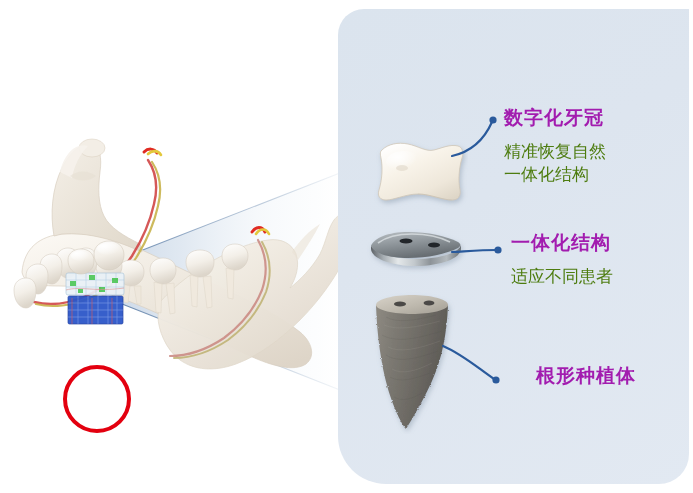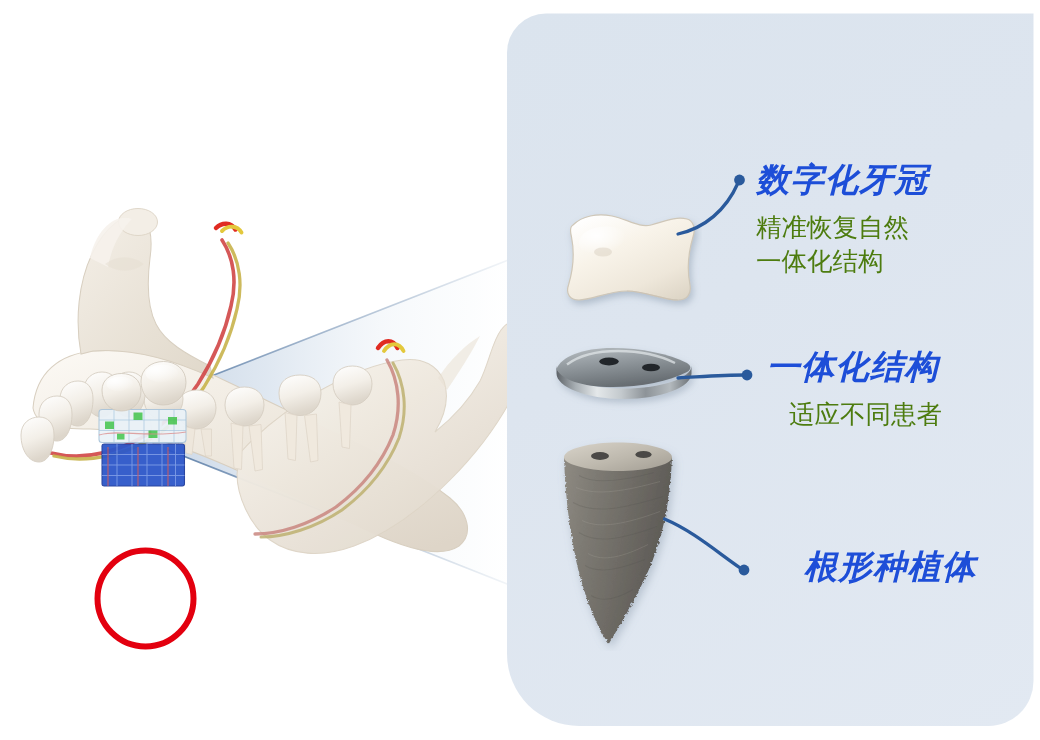--- a/index.html
+++ b/index.html
@@ -42,39 +42,38 @@
     font-size: 21px;
     font-weight: bold;
     color: #10498f;
     letter-spacing: 1px;
     white-space: nowrap;
   }
 
   
   .item-head {
     position: absolute;
-    font-size: 22px;
+    font-size: 19px;
     font-weight: bold;
-    color: #1d4ed8;
+    color: #a21caf;
     letter-spacing: 1px;
     white-space: nowrap;
-    font-style: italic;
   }
   .item-sub {
     position: absolute;
     font-size: 17px;
     line-height: 23px;
     color: #4d7c0f;
     white-space: nowrap;
   }
 
   #head-crown   { left: 504px; top: 105px; }
   #sub-crown    { left: 504px; top: 140px; }
   #head-abut    { left: 511px; top: 230px; }
-  #sub-abut     { left: 511px; top: 265px; margin-left: 15px; }
+  #sub-abut     { left: 511px; top: 265px; }
   #head-impl    { left: 536px; top: 363px; }
   #sub-impl     { left: 511px; top: 398px; }
 
   
   .connectors {
     position: absolute;
     left: 0; top: 0;
     width: 693px; height: 493px;
     pointer-events: none;
   }

